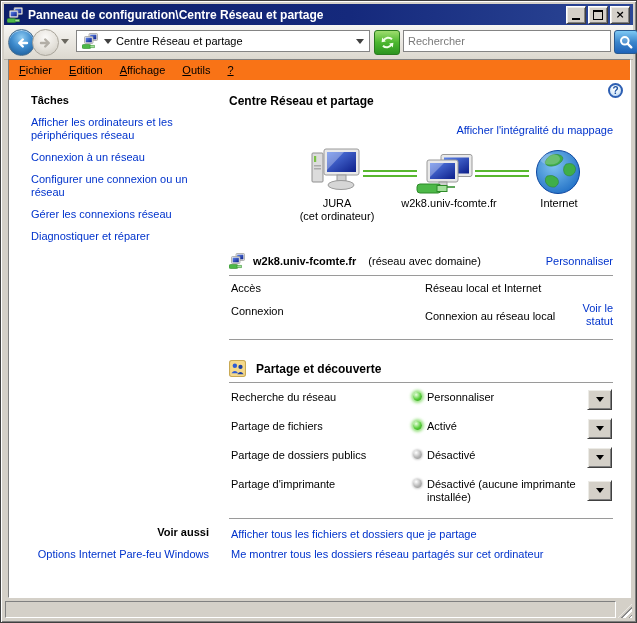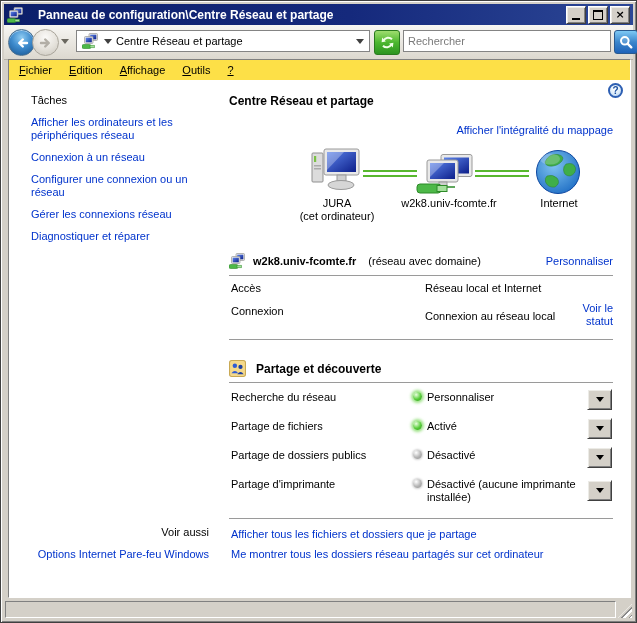--- a/index.html
+++ b/index.html
@@ -3,21 +3,21 @@
 <meta charset="utf-8">
 <style>
   html,body{margin:0;padding:0;}
   body{width:637px;height:623px;font-family:"Liberation Sans",sans-serif;font-size:11px;color:#000;background:#d4d0c8;}
   .window{position:relative;width:637px;height:623px;box-sizing:border-box;background:#d4d0c8;
     border:1px solid #404040;box-shadow:inset 1px 1px 0 #ffffff, inset -1px -1px 0 #808080;}
   
   .titlebar{position:absolute;left:3px;top:3px;right:3px;height:21px;
     background:linear-gradient(90deg,#0c1f6a 0%,#15297c 55%,#2c4796 100%);
     display:flex;align-items:center;padding:0 3px;}
-  .title-text{color:#fff;font-weight:bold;font-size:12px;margin-left:15px;flex:1;white-space:nowrap;overflow:hidden;}
+  .title-text{color:#fff;font-weight:bold;font-size:12px;margin-left:5px;flex:1;white-space:nowrap;overflow:hidden;}
   .wbtn{width:18px;height:16px;background:#d4d0c8;border:1px solid;border-color:#ffffff #404040 #404040 #ffffff;
     box-shadow:inset 1px 1px 0 #ecebe6, inset -1px -1px 0 #808080;margin-left:2px;
     display:flex;align-items:center;justify-content:center;cursor:default;}
   .glyph-min{width:8px;height:2px;background:#000;margin-top:8px;}
   .glyph-max{width:8px;height:7px;border:1px solid #000;border-top-width:2px;}
   .glyph-x{font-weight:bold;font-size:11px;line-height:10px;font-family:"DejaVu Sans",sans-serif;}
   
   .toolbar{position:absolute;left:3px;top:24px;right:3px;height:34px;
     background:linear-gradient(#f7f6f3,#dcd8cf);border-bottom:1px solid #b4b0a6;}
   .navbtn{position:absolute;width:25px;height:25px;border-radius:50%;top:4px;
@@ -39,27 +39,27 @@
     border:1px solid #848484;box-sizing:border-box;display:flex;align-items:center;}
   .searchbox input{border:none;outline:none;width:100%;font-family:"Liberation Sans",sans-serif;
     font-size:11px;padding:0 4px;color:#000;background:transparent;}
   .searchbox input::placeholder{color:#7a7a7a;}
   .searchbtn{position:absolute;left:610px;top:5px;width:22px;height:22px;border-radius:3px;
     background:linear-gradient(#7ec9f5 0%,#3c86cc 50%,#1e62b8 100%);border:1px solid #2a5a8f;
     display:flex;align-items:center;justify-content:center;}
   
   .client{position:absolute;left:7px;top:58px;width:623px;height:539px;box-sizing:border-box;
     background:#fff;border:1px solid;border-color:#808080 #ffffff #ffffff #808080;}
-  .menubar{position:absolute;left:0;top:0;right:0;height:20px;display:flex;align-items:center;padding-left:4px;background:#fde047;}
+  .menubar{position:absolute;left:0;top:0;right:0;height:20px;display:flex;align-items:center;padding-left:4px;background:#f97316;}
   .menu-item{padding:2px 11px 2px 6px;cursor:default;}
   .mkey{text-decoration:underline;}
   a.lnk{color:#0033cc;text-decoration:none;cursor:pointer;display:inline-block;}
   
   .sidebar{position:absolute;left:22px;top:34px;width:178px;}
-  .side-title{font-weight:normal;margin-bottom:10px;}
+  .side-title{font-weight:bold;margin-bottom:10px;}
   .sidebar .lnk{margin-bottom:9px;line-height:13px;}
   .see-also{position:absolute;left:22px;top:466px;width:178px;text-align:right;}
   
   .main{position:absolute;left:220px;top:0;width:392px;height:100%;}
   .page-title{position:absolute;left:0;top:34px;font-weight:bold;font-size:12px;}
   .help-btn{position:absolute;left:379px;top:23px;width:15px;height:15px;border-radius:50%;
     background:radial-gradient(circle at 45% 35%,#ffffff 0%,#dcecfa 55%,#9cc0e8 100%);
     border:2px solid #2d5fb3;box-sizing:border-box;color:#1a4fa0;font-weight:bold;font-size:10px;
     display:flex;align-items:center;justify-content:center;line-height:1;}
   .map-link{position:absolute;right:8px;top:64px;}

